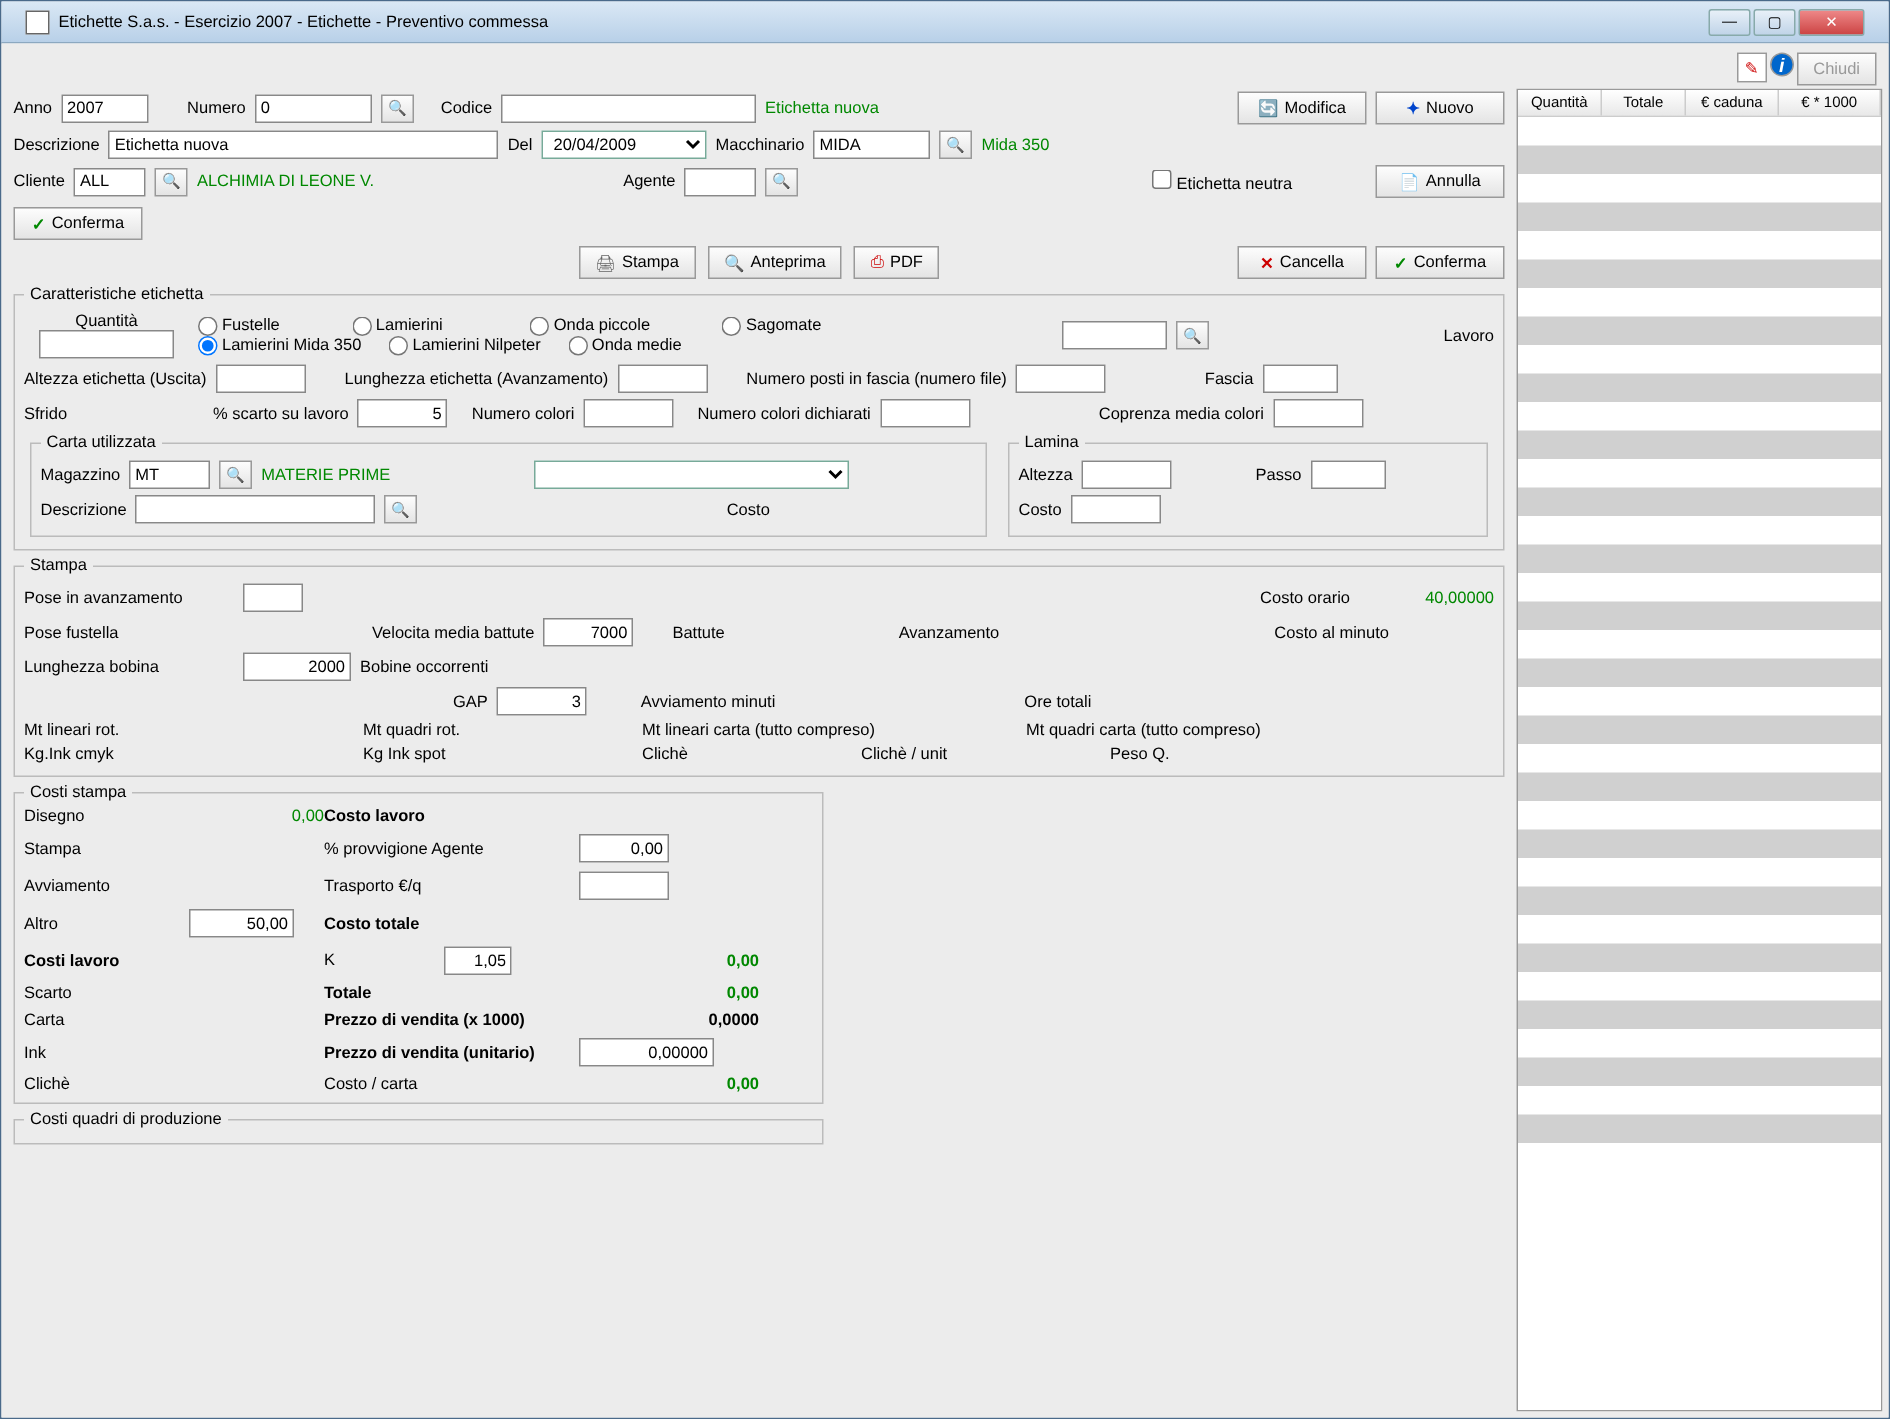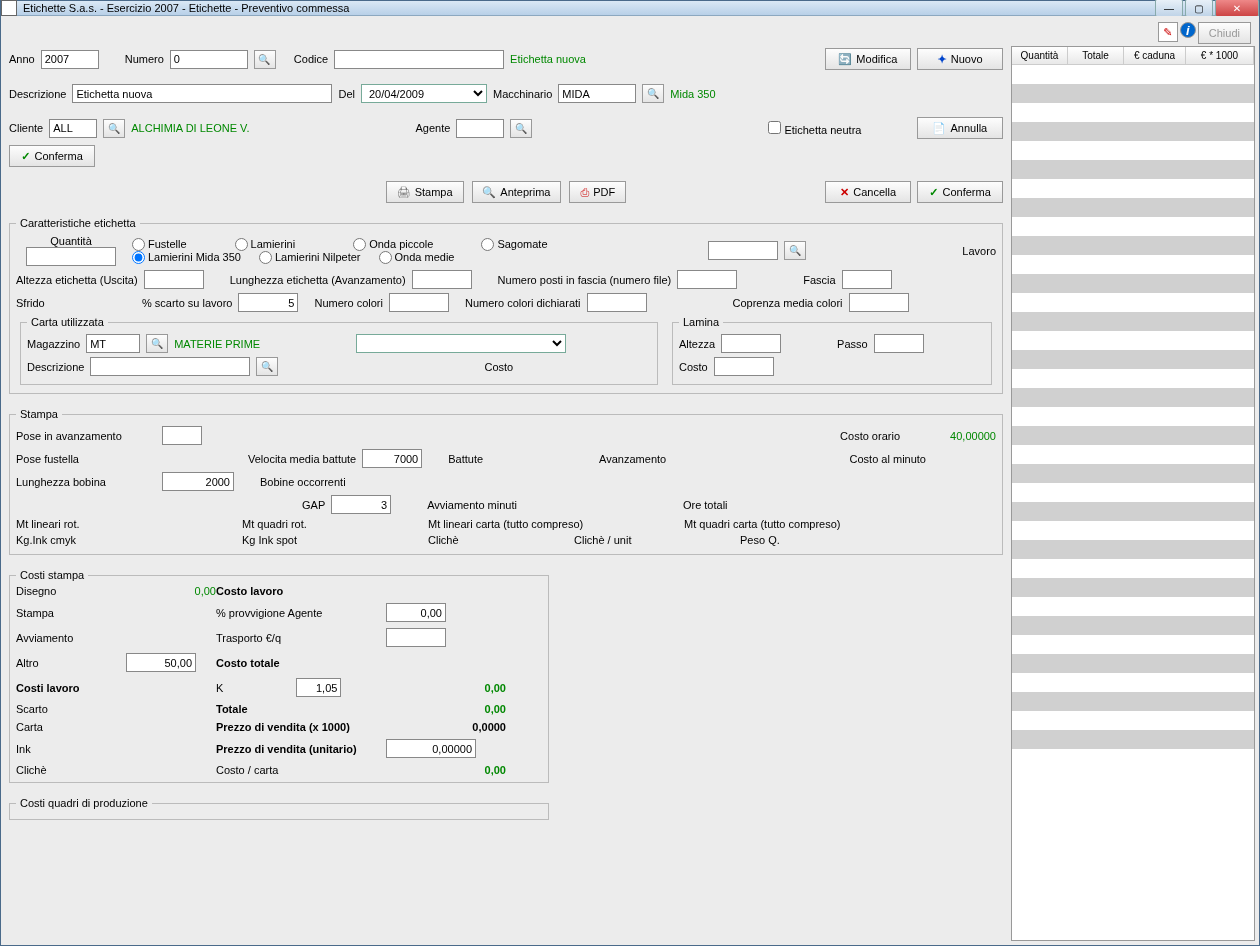--- a/index.html
+++ b/index.html
@@ -1,31 +1,31 @@
 <!DOCTYPE html>
 <html><head>
 <meta charset="utf-8">
 <style>
 * { box-sizing: border-box; margin: 0; padding: 0; font-family: Tahoma, Arial, sans-serif; font-size: 11px; }
 body { background: #e8e8e8; }
 .window { width: 1260px; height: 946px; background: #fff; border: 1px solid #4a6a8a; display: flex; flex-direction: column; }
-.titlebar { height: 15px; background: linear-gradient(to bottom, #dae8f5, #b8d0e8); display: flex; align-items: center; padding: 0 0; border-bottom: 1px solid #8ca8c0; }
+.titlebar { height: 28px; background: linear-gradient(to bottom, #dae8f5, #b8d0e8); display: flex; align-items: center; padding: 0 16px; border-bottom: 1px solid #8ca8c0; }
 .titlebar-icon { width: 16px; height: 16px; margin-right: 6px; background: #fff; border: 1px solid #666; }
 .titlebar-text { flex: 1; color: #000; }
 .winbtns { display: flex; gap: 2px; }
 .winbtn { width: 28px; height: 18px; background: linear-gradient(to bottom, #e8f0f8, #c0d4e8); border: 1px solid #8aa; border-radius: 2px; display: flex; align-items: center; justify-content: center; cursor: pointer; font-size: 10px; }
 .winbtn.close { background: linear-gradient(to bottom, #e88, #c44); color: #fff; width: 44px; }
 .content { flex: 1; background: #ececec; padding: 4px; display: flex; flex-direction: column; overflow: hidden; }
 .toolbar-top { display: flex; justify-content: flex-end; gap: 2px; padding: 2px 4px; }
 .icobtn { width: 20px; height: 20px; background: #fff; border: 1px solid #999; display: flex; align-items: center; justify-content: center; cursor: pointer; font-size: 13px; }
 .btn { height: 22px; padding: 0 10px; background: linear-gradient(to bottom, #fdfdfd, #e4e4e4); border: 1px solid #999; cursor: pointer; display: inline-flex; align-items: center; gap: 4px; text-align: right; }
 .btn:disabled { color: #999; }
 .btn-wide { width: 86px; justify-content: center; }
 .body-area { flex: 1; display: flex; gap: 4px; overflow: hidden; }
-.left { flex: 1; display: flex; flex-direction: column; gap: 10px; overflow: hidden; }
+.left { flex: 1; display: flex; flex-direction: column; gap: 0; overflow: hidden; }
 .right { width: 244px; border: 1px solid #999; background: #fff; }
 .row { display: flex; align-items: center; gap: 6px; padding: 2px 4px; flex-wrap: wrap; }
 label { white-space: nowrap; }
 input[type=text], select { height: 19px; border: 1px solid #7a9; background: #fff; padding: 0 3px; font-size: 11px; }
 input[type=text] { border-color: #888; }
 .binoc { width: 22px; height: 19px; background: linear-gradient(to bottom, #fdfdfd, #e4e4e4); border: 1px solid #999; display: inline-flex; align-items: center; justify-content: center; cursor: pointer; font-size: 10px; }
 .green { color: #008800; }
 fieldset { border: 1px solid #bbb; padding: 4px 6px 6px 6px; margin: 2px 4px; }
 legend { padding: 0 4px; }
 .grid-head { display: flex; background: linear-gradient(to bottom, #fff, #e8e8e8); border-bottom: 1px solid #ccc; }
@@ -92,21 +92,21 @@
           <button class="btn btn-wide">
               <span class="blu-star">✦</span>
               <span>Nuovo</span>
             </button>
         </div>
 
         <div class="row">
           <label>Descrizione</label>
           <input type="text" style="width: 260px;" value="Etichetta nuova">
           <label>Del</label>
-          <select style="width:126px"><option>20/04/2009</option></select>
+          <select style="width:110px"><option>20/04/2009</option></select>
           <label>Macchinario</label>
           <input type="text" style="width: 78px;" value="MIDA">
           <span class="binoc">🔍</span>
           <span class="green">Mida 350</span>
         </div>
 
         <div class="row">
           <label>Cliente</label>
           <input type="text" style="width: 48px;" value="ALL">
           <span class="binoc">🔍</span>
@@ -266,21 +266,21 @@
             <label style="margin-left:40px">Velocita media battute</label>
             <input type="text" style="width: 60px;" class="num-r" value="7000">
             <label style="margin-left:20px">Battute</label>
             <label style="margin-left:110px">Avanzamento</label>
             <div style="flex:1"></div>
             <label style="margin-right:70px">Costo al minuto</label>
           </div>
           <div class="subrow">
             <label style="width:140px">Lunghezza bobina</label>
             <input type="text" style="width: 72px;" class="num-r" value="2000">
-            <label style="margin-left:20px">Bobine occorrenti</label>
+            <label style="">Bobine occorrenti</label>
           </div>
           <div class="subrow">
             <span style="width:220px"></span>
             <label style="margin-left:60px">GAP</label>
             <input type="text" style="width: 60px;" class="num-r" value="3">
             <label style="margin-left:30px">Avviamento minuti</label>
             <label style="margin-left:160px">Ore totali</label>
           </div>
           <div class="subrow">
             <label style="width:220px">Mt lineari rot.</label>

